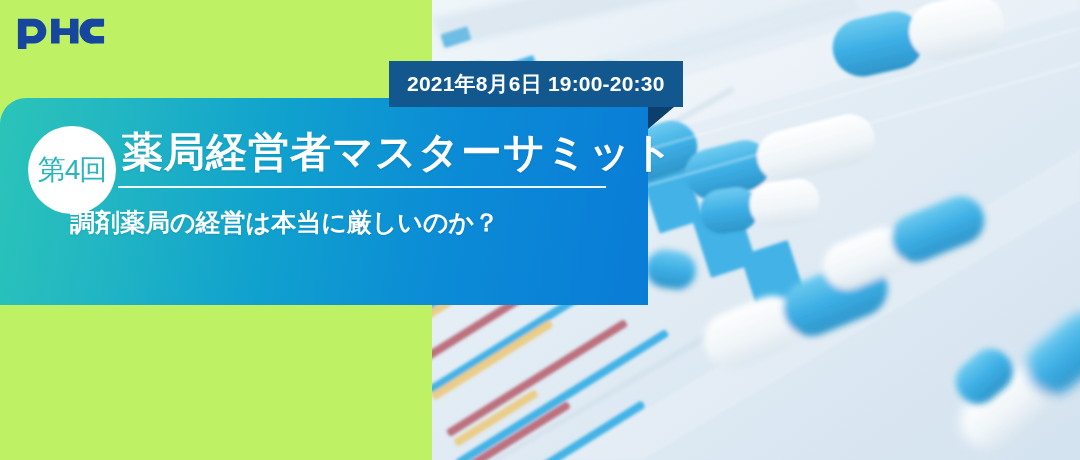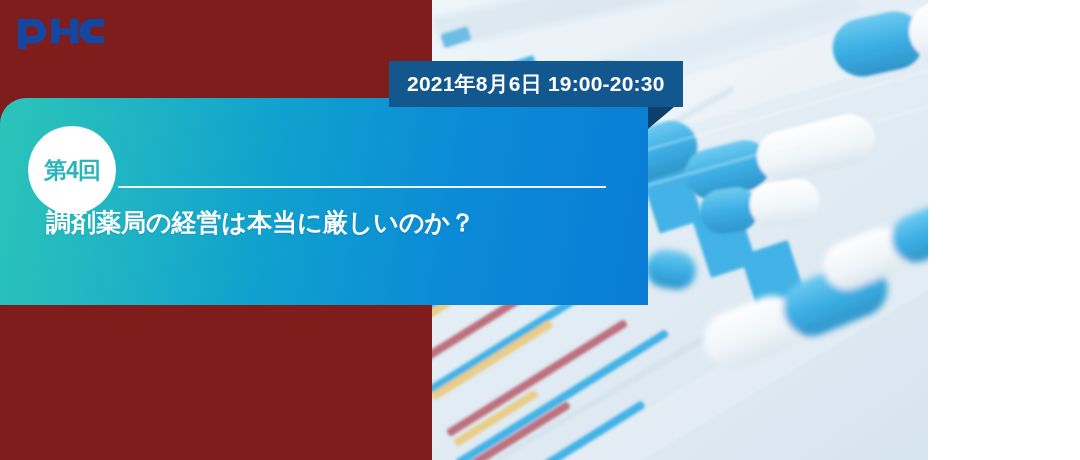--- a/index.html
+++ b/index.html
@@ -2,21 +2,21 @@
 <html><head>
 <meta charset="utf-8">
 <style>
   html,body{margin:0;padding:0;}
   body{
     width:1080px;height:460px;
     background:#ffffff;
     font-family:"Liberation Sans","DejaVu Sans",sans-serif;
     overflow:hidden;
   }
-  .stage{position:relative;width:928px;height:460px;background:#7f1d1d;overflow:hidden;}
+  .stage{position:relative;width:1080px;height:460px;background:#bef264;overflow:hidden;}
 
   
   .photo{
     position:absolute;left:432px;top:0;width:648px;height:460px;
     overflow:hidden;
     background:#dce9f2;
   }
   .photo svg{display:block;width:648px;height:460px;}
 
   
@@ -59,22 +59,22 @@
   
   .edition-circle{
     position:absolute;left:28px;top:28px;
     width:88px;height:88px;border-radius:50%;
     background:#ffffff;
     display:flex;align-items:center;justify-content:center;
     z-index:3;
   }
   .edition-text{
     color:#2ab5bd;
-    font-size:23px;
-    font-weight:700;
+    font-size:28px;
+    font-weight:400;
     letter-spacing:-1px;
     line-height:1;
   }
 
   
   .title{
     position:absolute;left:122px;top:32px;
     color:#ffffff;
     font-size:41px;
     font-weight:700;
@@ -83,21 +83,21 @@
     white-space:nowrap;
     text-shadow:0 1px 2px rgba(0,40,80,.14);
   }
   .title-rule{
     position:absolute;left:118px;top:88px;
     width:488px;height:2px;background:#ffffff;opacity:.92;
   }
 
   
   .subtitle{
-    position:absolute;left:46px;top:106px;
+    position:absolute;left:70px;top:106px;
     color:#ffffff;
     font-size:25px;
     font-weight:700;
     line-height:1.48;
     white-space:nowrap;
     text-shadow:0 1px 2px rgba(0,40,80,.12);
   }
   .sub-line{display:block;}
   .sub-line.l2{padding-left:2px;}
 </style>
@@ -259,20 +259,21 @@
   </div>
   <div class="date-fold"></div>
 
   <div class="banner">
     <div class="banner-inner">
 
       <div class="edition-circle">
         <span class="edition-text">第4回</span>
       </div>
 
+      <div class="title">薬局経営者マスターサミット</div>
       <div class="title-rule"></div>
 
       <div class="subtitle">
         <span class="sub-line">調剤薬局の経営は本当に厳しいのか？</span>
       </div>
 
     </div>
   </div>
 
 </div>

